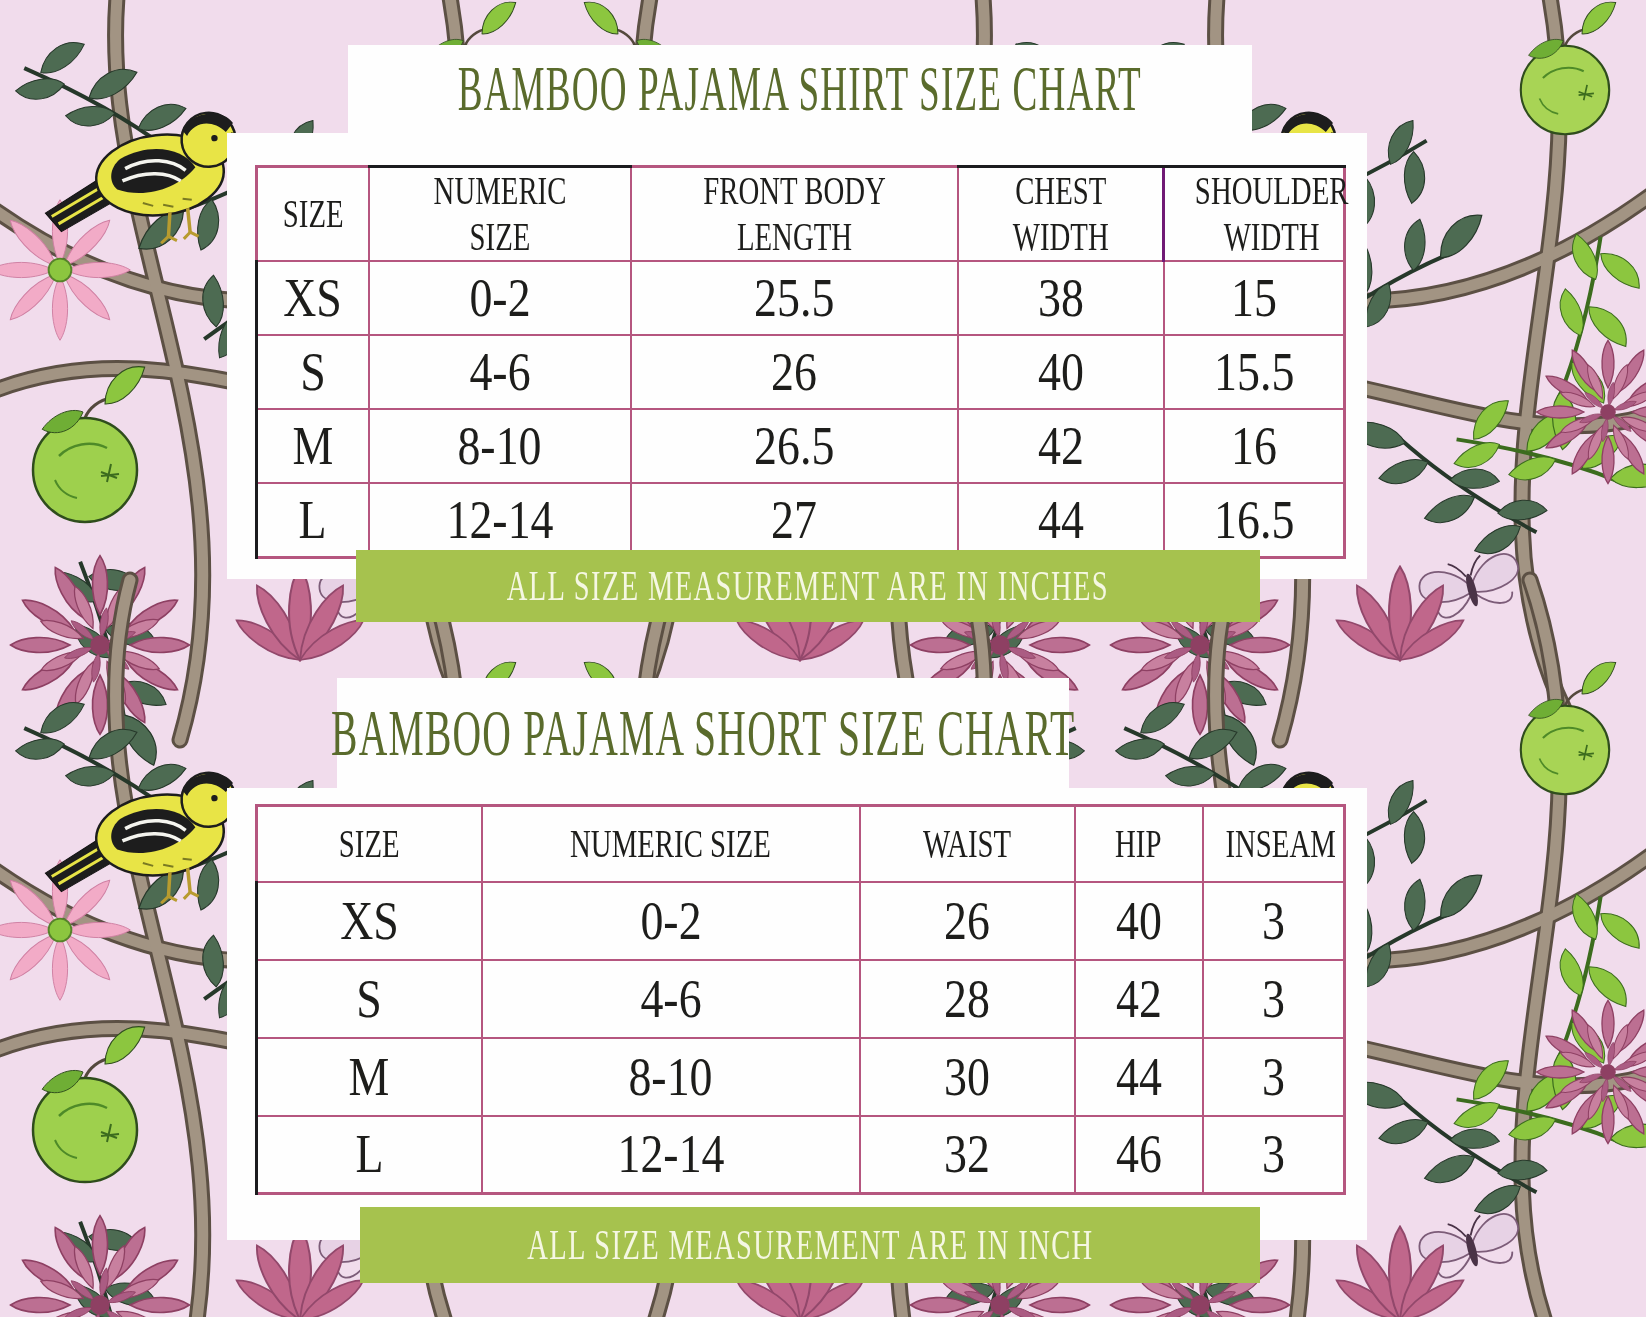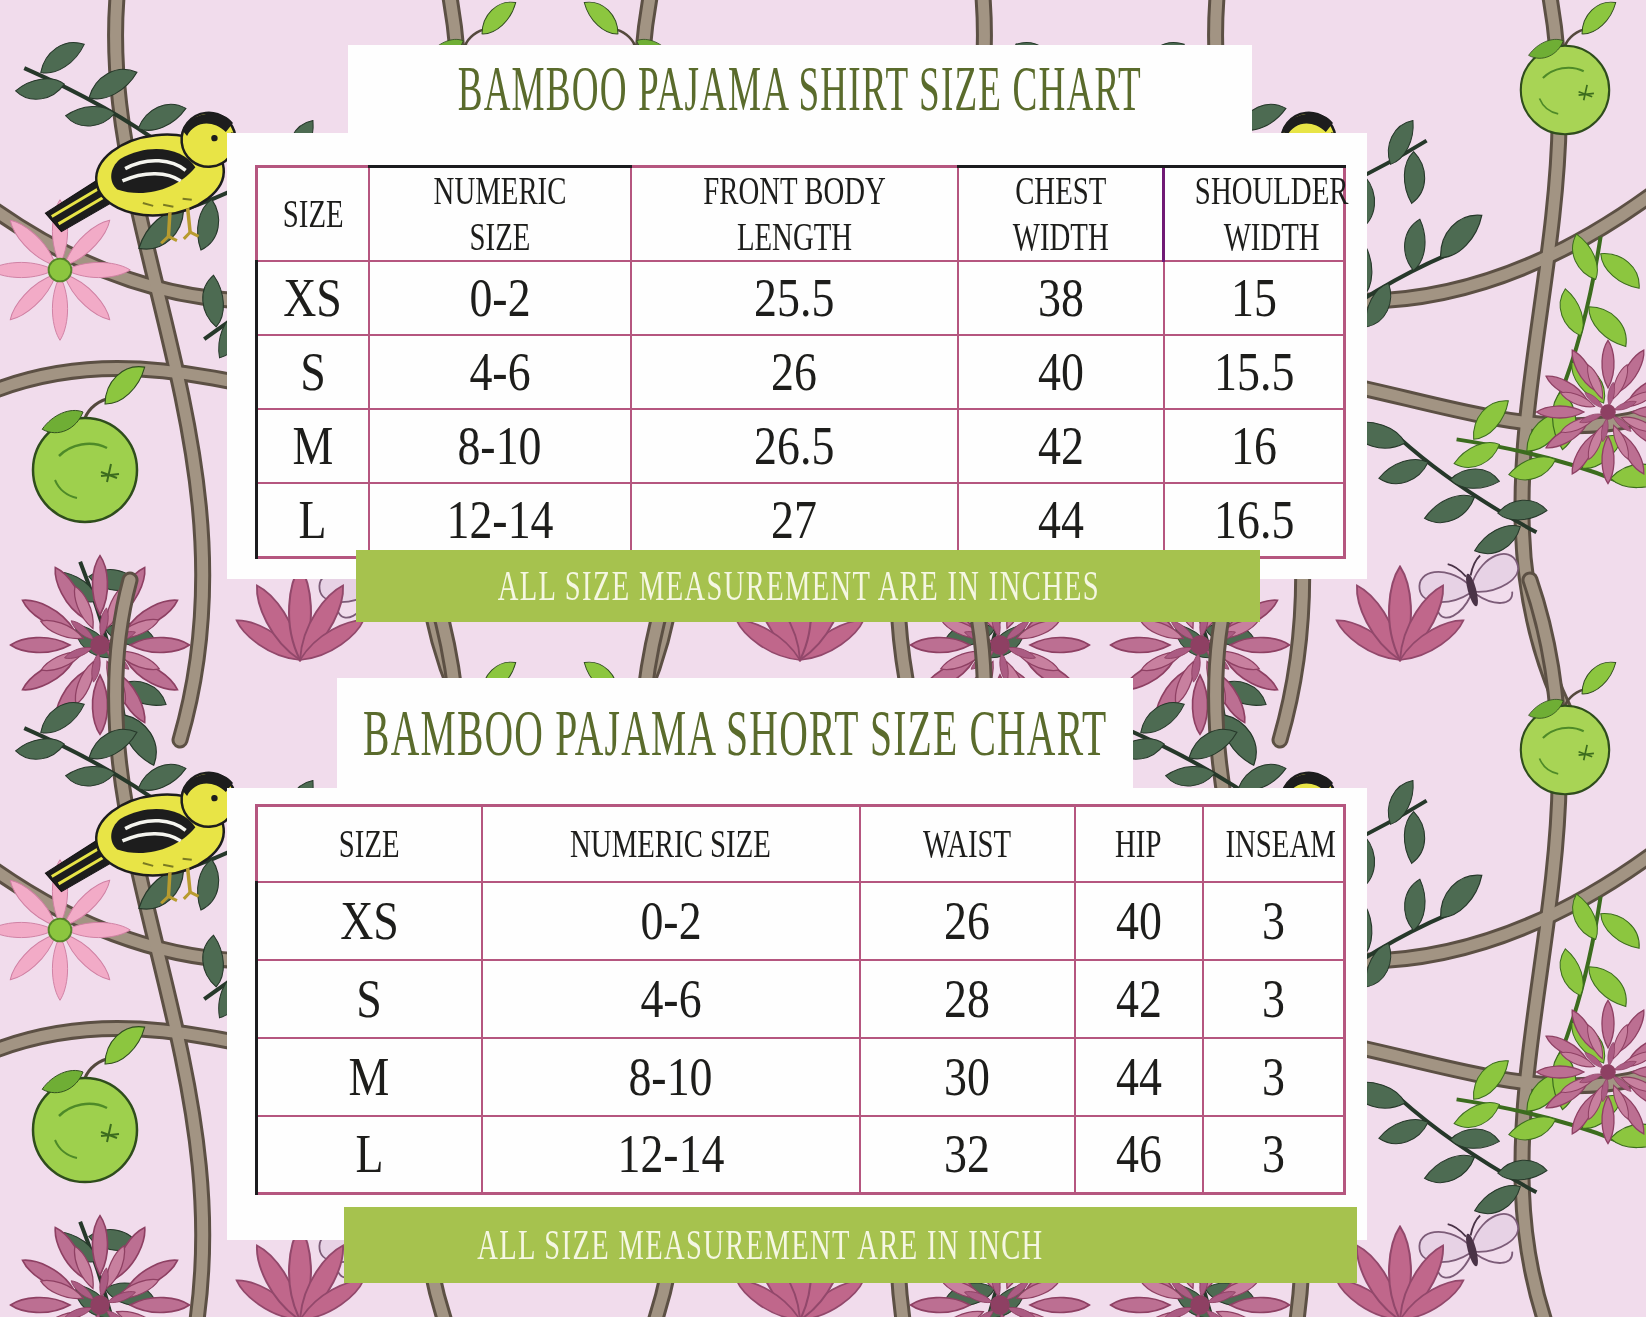--- a/index.html
+++ b/index.html
@@ -19,26 +19,26 @@
   .hdr-inner{display:inline-block;transform:scaleX(0.72);transform-origin:50% 50%}
   .cell-inner{display:inline-block;transform:scaleX(0.85);transform-origin:50% 50%;white-space:nowrap}
   .t1 thead tr{height:94px}.t1 tbody tr{height:74px}
   .t2 thead tr{height:76px}.t2 tbody tr{height:78px}
   .t1 th:nth-child(2),.t1 th:nth-child(4),.t1 th:nth-child(5){border-top:3px solid #1c1c1e}
   .t1 th:nth-child(5){border-left:3px solid #701a75}
   .size-table tbody td:first-child{border-left:3px solid #1c1c1e}
   .t1{left:255px;top:165px;width:1088px}
   .t2{left:255px;top:804px;width:1088px}
   .band1{left:348px;top:45px;width:904px;height:88px}
-  .band2{left:337px;top:678px;width:796px;height:110px}
+  .band2{left:337px;top:678px;width:732px;height:110px}
   .card1{left:227px;top:133px;width:1140px;height:446px}
   .card2{left:227px;top:788px;width:1140px;height:452px}
-  .note-banner{position:absolute;background:#a6c24e;display:flex;align-items:center;}
+  .note-banner{position:absolute;background:#a6c24e;display:flex;align-items:center;justify-content:center}
   .banner1{left:356px;top:550px;width:904px;height:72px}
-  .banner2{left:344px;top:1207px;width:1013px;height:76px}
+  .banner2{left:360px;top:1207px;width:900px;height:76px}
   .note-text{font-size:42px;color:#f5f7e2;letter-spacing:2px;white-space:nowrap;
              transform:scaleX(0.68);transform-origin:50% 50%}
 </style>
 </head>
 <body>
 
 <div class="stage">
 
   <svg class="bg" width="1646" height="1317" viewBox="0 0 1646 1317" aria-hidden="true">
     <defs>

